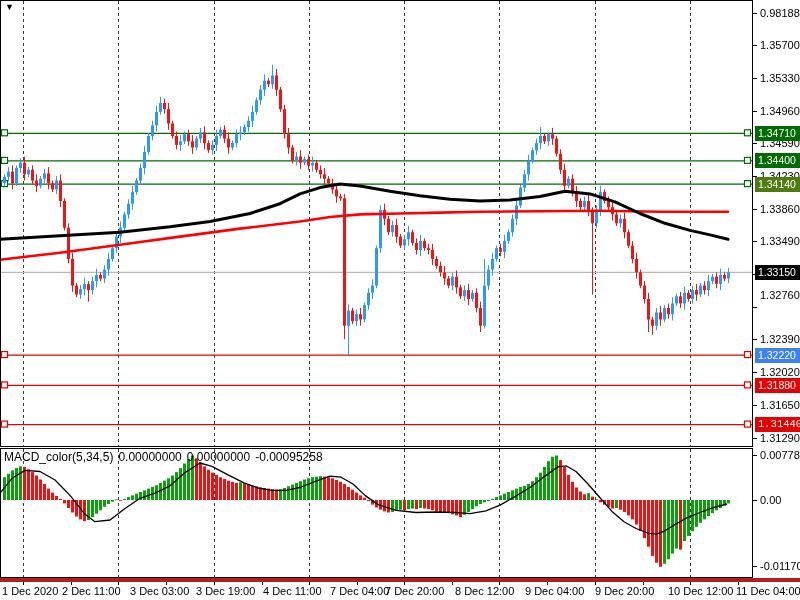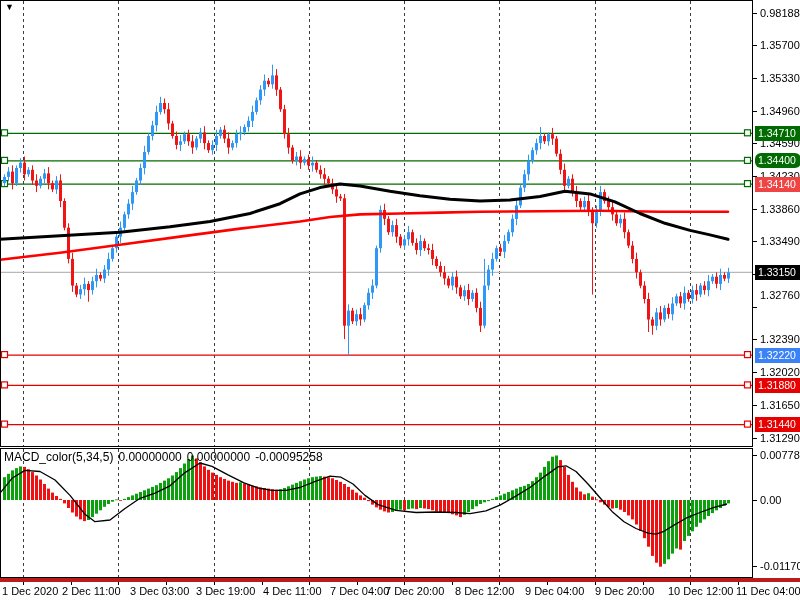--- a/index.html
+++ b/index.html
@@ -658,25 +658,25 @@
       <div class="pa-label" style="top: 289px;">1.32760</div>
       <div class="pa-tick" style="top: 339.497px;"></div>
       <div class="pa-label" style="top: 333.497px;">1.32390</div>
       <div class="pa-tick" style="top: 372.464px;"></div>
       <div class="pa-label" style="top: 366.464px;">1.32020</div>
       <div class="pa-tick" style="top: 405.431px;"></div>
       <div class="pa-label" style="top: 399.431px;">1.31650</div>
       <div class="pa-tick" style="top: 437.507px;"></div>
       <div class="pa-label" style="top: 431.507px;">1.31290</div>
       <div class="pa-badge" style="top: 125.785px; background: rgb(0, 107, 0);">1.34710</div>
-      <div class="pa-badge" style="top: 153.406px; background: rgb(0, 107, 0); border-radius: 6px;">1.34400</div>
-      <div class="pa-badge" style="top: 176.572px; background: #ef4444;">1.34140</div>
+      <div class="pa-badge" style="top: 153.406px; background: rgb(0, 107, 0);">1.34400</div>
+      <div class="pa-badge" style="top: 176.572px; background: #4d7c0f;">1.34140</div>
       <div class="pa-badge" style="top: 347.644px; background: #3b82f6;">1.32220</div>
       <div class="pa-badge" style="top: 377.938px; background: rgb(230, 0, 0);">1.31880</div>
-      <div class="pa-badge" style="top: 417.142px; background: rgb(230, 0, 0);">1.31440</div>
+      <div class="pa-badge" style="top: 417.142px; background: rgb(230, 0, 0); font-family: Liberation Mono, monospace;">1.31440</div>
       <div class="pa-badge" style="top: 264.781px; background: rgb(0, 0, 0);">1.33150</div>
       <div class="pa-tick" style="top: 455.1px;"></div>
       <div class="pa-label" style="top: 449.1px;">0.0077894</div>
       <div class="pa-tick" style="top: 499.5px;"></div>
       <div class="pa-label" style="top: 493.5px;">0.00</div>
       <div class="pa-tick" style="top: 566.201px;"></div>
       <div class="pa-label" style="top: 560.201px;">-0.011702</div>
     </div>
   <div id="time-axis">
       <div class="ta-tick" style="left: 23px;"></div>

